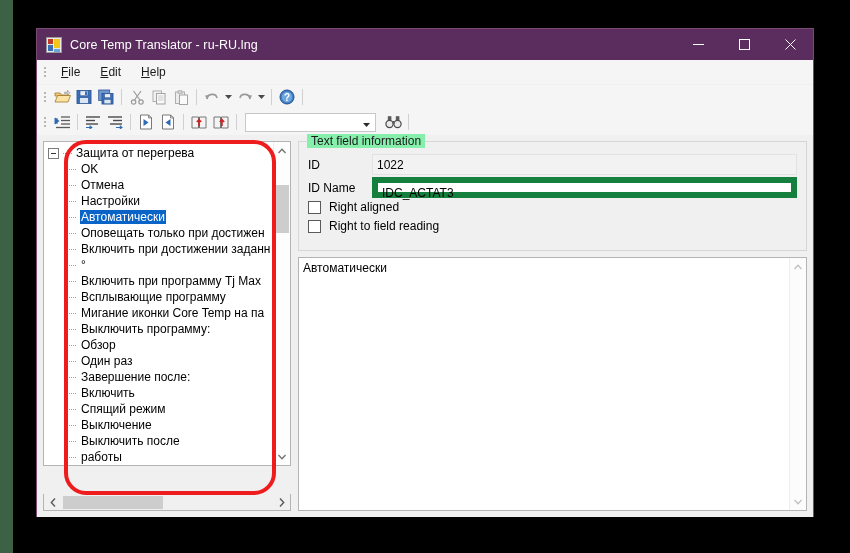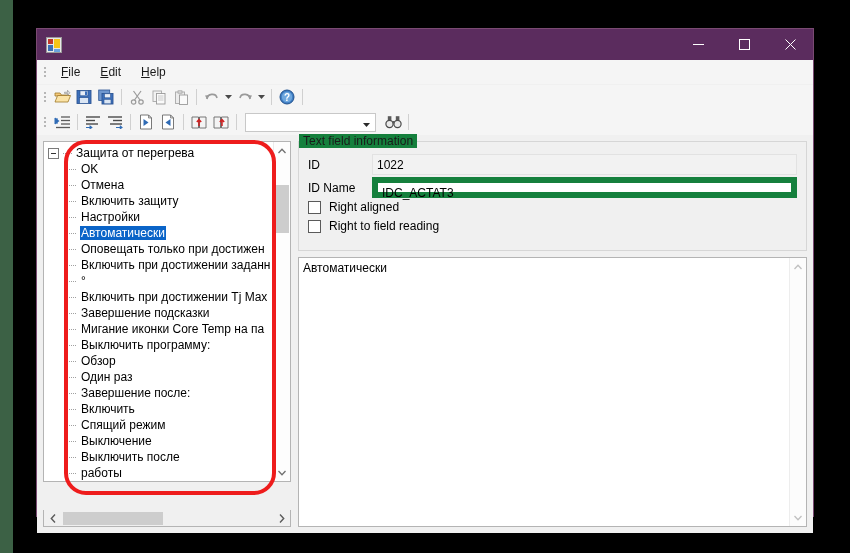--- a/index.html
+++ b/index.html
@@ -126,21 +126,21 @@
   .hscroll .sb-arrow { width: 17px; display: flex; align-items: center; justify-content: center; }
   .hscroll .track { flex: 1; height: 15px; position: relative; }
   .hscroll .thumb { position: absolute; left: 2px; top: 1px; width: 100px; height: 13px; background: #cdcdcd; }
   
   .right-pane { flex: 1; display: flex; flex-direction: column; gap: 6px; }
   .groupbox {
     border: 1px solid #d6d6d6; position: relative; padding: 12px 9px 9px 9px;
     box-sizing: border-box; height: 110px;
   }
   .gb-title {
-    position: absolute; top: -8px; left: 0; background: #15803d; padding: 0 4px;
+    position: absolute; top: -8px; left: 8px; background: #86efac; padding: 0 4px;
     font-size: 12px; color: #1a1a1a; text-align: right;
   }
   .field-row { display: flex; align-items: center; margin-bottom: 2px; gap: 12px; }
   .field-label { width: 52px; font-size: 12px; color: #000; flex: none; }
   .field-input {
     flex: 1; height: 21px; box-sizing: border-box; font-size: 12px; color: #000;
     padding: 2px 4px; line-height: 17px; font-family: "Liberation Sans", sans-serif;
   }
   .field-input.readonly { background: #f2f2f2; border: 1px solid #e2e2e2; }
   .field-input.normal { background: #ffffff; border: 6px solid #15803d; }
@@ -178,20 +178,21 @@
 
 <div class="window">
 
   <div class="titlebar">
     <div class="app-icon">
       <i class="q1"></i>
         <i class="q2"></i>
         <i class="q3"></i>
         <i class="q4"></i>
     </div>
+    <div class="title-text">Core Temp Translator - ru-RU.lng</div>
     <div class="win-btns">
       <div class="win-btn">
         <svg width="11" height="11" viewBox="0 0 11 11">
             <line x1="0" y1="5.5" x2="11" y2="5.5" stroke="#fff" stroke-width="1"></line>
           </svg>
       </div>
       <div class="win-btn">
         <svg width="11" height="11" viewBox="0 0 11 11">
             <rect x="0.5" y="0.5" width="10" height="10" fill="none" stroke="#fff" stroke-width="1"></rect>
           </svg>
@@ -416,49 +417,45 @@
         <div class="tree-row tree-child">
               <span class="dots"></span>
               <span class="lbl">OK</span>
             </div>
             <div class="tree-row tree-child">
               <span class="dots"></span>
               <span class="lbl">Отмена</span>
             </div>
             <div class="tree-row tree-child">
               <span class="dots"></span>
-              <span class="lbl">Включить защиту</span>
-            </div>
-            <div class="tree-row tree-child">
-              <span class="dots"></span>
               <span class="lbl">Настройки</span>
             </div>
             <div class="tree-row tree-child selected">
               <span class="dots"></span>
               <span class="lbl">Автоматически</span>
             </div>
             <div class="tree-row tree-child">
               <span class="dots"></span>
               <span class="lbl">Оповещать только при достижен</span>
             </div>
             <div class="tree-row tree-child">
               <span class="dots"></span>
               <span class="lbl">Включить при достижении заданн</span>
             </div>
             <div class="tree-row tree-child">
               <span class="dots"></span>
               <span class="lbl">°</span>
             </div>
             <div class="tree-row tree-child">
               <span class="dots"></span>
-              <span class="lbl">Включить при достижении Tj Max</span>
-            </div>
-            <div class="tree-row tree-child">
-              <span class="dots"></span>
-              <span class="lbl">Завершение подсказки</span>
+              <span class="lbl">Включить при программу Tj Max</span>
+            </div>
+            <div class="tree-row tree-child">
+              <span class="dots"></span>
+              <span class="lbl">Всплывающие программу</span>
             </div>
             <div class="tree-row tree-child">
               <span class="dots"></span>
               <span class="lbl">Мигание иконки Core Temp на па</span>
             </div>
             <div class="tree-row tree-child">
               <span class="dots"></span>
               <span class="lbl">Выключить программу:</span>
             </div>
             <div class="tree-row tree-child">

